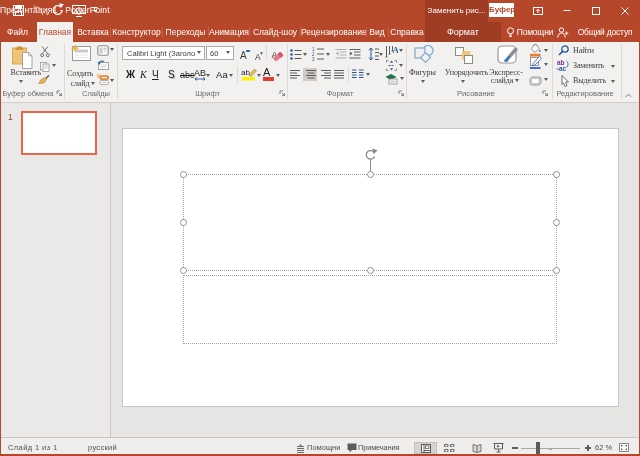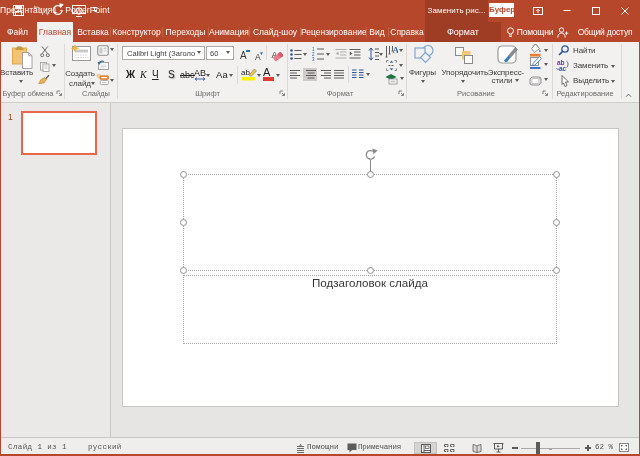--- a/index.html
+++ b/index.html
@@ -14,33 +14,33 @@
 .tab.active { background:#F3F1F0; color:#B7472A; }
 .tsep { position:absolute; top:27px; width:1px; height:10px; background:#C4603F; }
 #ctxhead { left:425px; top:0; width:63px; height:22px; background:#9E3C24; color:#fff; font-size:8px; line-height:22px; text-align:center; }
 #ctxtab { left:425px; top:22px; width:76px; height:20px; background:#9E3C24; color:#fff; font-size:9px; line-height:20px; text-align:center; }
 #signin { left:489px; top:3px; width:25px; height:14px; background:#fff; color:#B7472A; font-size:8px; font-weight:bold; line-height:14px; text-align:center; }
 
 #ribbon { left:0; top:42px; width:640px; height:61px; background:#F3F1F0; border-bottom:1px solid #D2CECA; }
 .gsep { position:absolute; top:2px; width:1px; height:55px; background:#DCD9D6; }
 .glabel { position:absolute; top:47px; font-size:7.5px; color:#6B6B6B; text-align:center; }
 .launch { position:absolute; top:48px; width:7px; height:7px; }
-.rtxt { position:absolute; font-size:8px; color:#3B3B3B; letter-spacing:-0.1px; }
+.rtxt { position:absolute; font-size:8px; color:#3B3B3B; letter-spacing:-0.1px;font-family:Liberation Serif, serif; }
 .combo { position:absolute; background:#fff; border:1px solid #ACA8A4; font-size:7.5px; color:#3B3B3B; white-space:nowrap; overflow:hidden; }
 .da { position:absolute; width:0; height:0; border-left:2.5px solid transparent; border-right:2.5px solid transparent; border-top:3px solid #5B5B5B; }
 
 #content { left:0; top:103px; width:640px; height:334px; background:#E7E5E3; }
 #lpanel { left:0; top:0; width:111px; height:334px; background:#EBE9E7; border-right:1px solid #C9C6C3; }
 #thumb { left:21px; top:8px; width:76px; height:44px; background:#fff; border:2px solid #E8664C; }
 #slide { left:122px; top:25px; width:497px; height:279px; background:#fff; border:1px solid #C8C6C3; }
 .dash { position:absolute; border:1px dotted #A3A3A3; }
 .handle { position:absolute; width:7px; height:7px; border-radius:50%; background:#fff; border:1px solid #919191; }
 
 #statusbar { left:0; top:437px; width:640px; height:19px; background:#F0EEEC; border-top:1px solid #C9C6C3; font-size:7.5px; color:#515151; }
-.sbtxt { position:absolute; top:5px;font-family:Liberation Mono, monospace; }
+.sbtxt { position:absolute; top:5px; }
 
 #wb { left:0; top:22px; width:640px; height:434px; border-left:1px solid #B7472A; border-right:1px solid #B7472A; border-bottom:2px solid #B7472A; pointer-events:none; }
 </style>
 </head>
 <body>
 <div class="abs" id="titlebar"></div>
 <div class="abs" id="tabrow"></div>
 
 <svg class="abs" style="left:10px;top:3px" width="90" height="16" viewBox="0 0 90 16">
   <g fill="none" stroke="#fff" stroke-width="1">
@@ -146,21 +146,21 @@
       <path d="M1 4.5 L4 1.5 L7 4.5" stroke="#666" fill="none" stroke-width="1"></path>
     </svg>
 
   <svg class="abs" style="left:12px;top:4px" width="21" height="23" viewBox="0 0 21 23">
     <rect x="0.5" y="2" width="14" height="16" fill="#F2C374" stroke="#DCA74F" stroke-width="1"></rect>
     <path d="M4.5 3 v-1 a3 1.8 0 0 1 6 0 v1 z" fill="#C9973F"></path>
     <rect x="3.5" y="2.2" width="8" height="1.8" fill="#C9973F"></rect>
     <path d="M10.5 6.5 h6.2 l3.3 3.3 V22.5 h-9.5z" fill="#fff" stroke="#9A9A9A" stroke-width="0.9"></path>
     <path d="M16.7 6.5 v3.3 h3.3" fill="none" stroke="#9A9A9A" stroke-width="0.9"></path>
   </svg>
-  <div class="rtxt" style="left:0px;top:26px;width:41px;text-align:left">Вставить</div>
+  <div class="rtxt" style="left:0px;top:26px;width:41px;text-align:right">Вставить</div>
   <div class="da" style="left:19px;top:38px"></div>
   <svg class="abs" style="left:40px;top:4px" width="11" height="26" viewBox="0 0 11 26">
     <g stroke="#606060" fill="none" stroke-width="0.9">
       <path d="M2 0.5 L7.5 7.5 M7.8 0.5 L2.3 7.5"></path>
       <circle cx="2.2" cy="9.2" r="1.5"></circle>
         <circle cx="7.8" cy="9.2" r="1.5"></circle>
     </g>
     <g stroke="#9F9F9F" fill="#fff" stroke-width="0.9">
       <rect x="0.5" y="16.5" width="6" height="7.5"></rect>
       <rect x="3" y="18" width="6" height="7.5"></rect>
@@ -343,21 +343,21 @@
     <rect x="9.5" y="8.5" width="8" height="8" fill="#FDFDFD" stroke="#8A8A8A"></rect>
   </svg>
   <div class="rtxt" style="left:440px;top:26px;width:48px;text-align:right">Упорядочить</div>
   <div class="da" style="left:461px;top:38px"></div>
   <svg class="abs" style="left:497px;top:3px" width="21" height="21" viewBox="0 0 21 21">
     <rect x="1" y="1" width="18" height="17" rx="4" fill="#fff" stroke="#9A9A9A" stroke-width="1.2"></rect>
     <path d="M18.5 2.5 L11.5 10.5 L13.5 12.5 L20.5 4.5z" fill="#8A8F96" stroke="#6F747B" stroke-width="0.6"></path>
     <path d="M11.5 10.5 L13.5 12.5 L10.5 16.5 C9 17.5 7.5 17 7 15.5z" fill="#3E7CB8"></path>
   </svg>
   <div class="rtxt" style="left:486px;top:26px;width:40px;text-align:center">Экспресс-</div>
-  <div class="rtxt" style="left:486px;top:34px;width:32px;text-align:center">стили</div>
+  <div class="rtxt" style="left:486px;top:34px;width:32px;text-align:center">слайда</div>
   <div class="da" style="left:515px;top:37px"></div>
   <svg class="abs" style="left:529px;top:1px" width="14" height="14" viewBox="0 0 14 14">
     <path d="M2.5 5.5 L6.5 1 L10.5 5.5 L5.5 9.5z" fill="#fff" stroke="#8A8A8A" stroke-width="0.9"></path>
     <path d="M4 2.8 a2.5 2.5 0 0 1 4.5 0" fill="none" stroke="#8A8A8A" stroke-width="0.8"></path>
     <path d="M10.8 6.2 c0.9 1.3 1.4 2.5 0.3 2.9 c-1.1 0.3-1.2-1.1-0.3-2.9z" fill="#4472C4"></path>
     <rect x="1" y="10.8" width="10.5" height="2.7" fill="#ED7D31"></rect>
   </svg>
   <div class="da" style="left:543.5px;top:7px"></div>
   <svg class="abs" style="left:529px;top:14px" width="14" height="13" viewBox="0 0 14 13">
     <rect x="1.5" y="1.5" width="8" height="8" fill="#fff" stroke="#8A8A8A" stroke-width="0.9"></rect>
@@ -391,21 +391,20 @@
   <div class="da" style="left:611px;top:38px"></div>
 </div>
 <div class="abs" id="content">
   <div class="abs" id="lpanel"></div>
   <div class="abs" id="thumb"></div>
   <div class="abs" style="left:8px;top:8.5px;font-size:8.5px;color:#9C4121">1</div>
   <div class="abs" id="slide"></div>
 
   <div class="dash" style="left:183px;top:71px;width:374px;height:97px"></div>
   <div class="dash" style="left:183px;top:172px;width:374px;height:69px;border-style:dotted"></div>
-  <div class="abs" style="left:183px;top:174px;width:374px;text-align:center;font-size:11.6px;line-height:11.6px;color:#383838">Подзаголовок слайда</div>
 
 <svg class="abs" style="left:361px;top:43px" width="19" height="28" viewBox="0 0 19 28">
   <path d="M9.5 26 V14" stroke="#8A8A8A" fill="none"></path>
   <path d="M13.54 10.47 A4.3 4.3 0 1 1 11.97 5.28" stroke="#8A8A8A" stroke-width="1.3" fill="none"></path>
   <path d="M11.3 2.6 L16.6 4.6 L12.5 8.2 z" fill="#8A8A8A"></path>
 </svg>
   <div class="handle" style="left:180px;top:68px"></div>
   <div class="handle" style="left:367px;top:68px"></div>
   <div class="handle" style="left:553px;top:68px"></div>
   <div class="handle" style="left:180px;top:116px"></div>

